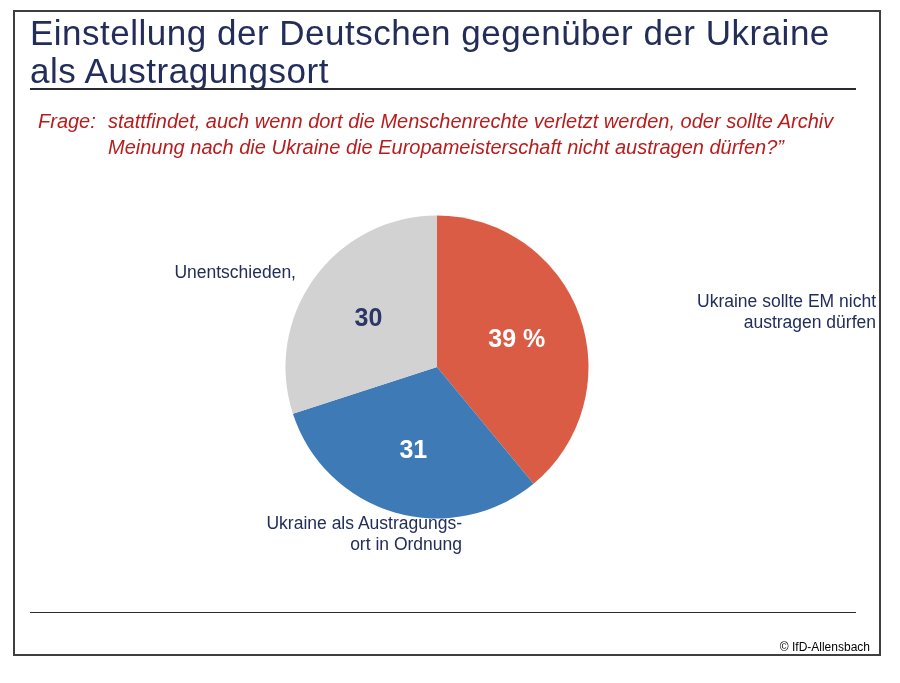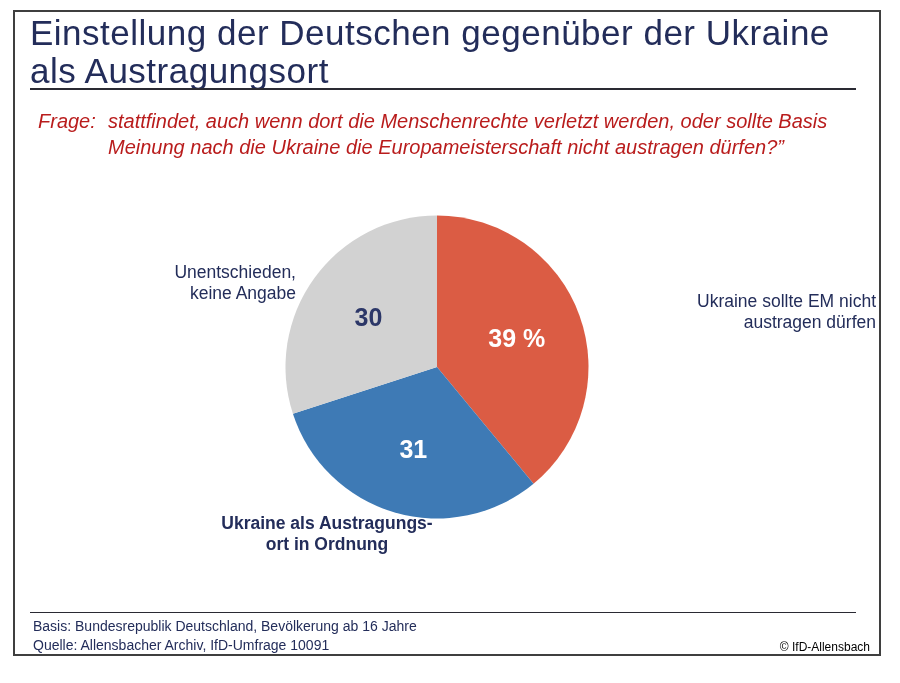--- a/index.html
+++ b/index.html
@@ -31,21 +31,21 @@
     text-anchor:middle;
   }
   .callout{font-size:17.5px;line-height:21px;color:#232d5a;}
   .callout-left{
     position:absolute;left:160px;top:262px;width:136px;text-align:right;font-weight:400;
   }
   .callout-right{
     position:absolute;left:606px;top:291px;width:270px;text-align:right;font-weight:normal;
   }
   .callout-bottom{
-    position:absolute;left:192px;top:513px;width:270px;text-align:center;font-weight:bold;
+    position:absolute;left:192px;top:513px;width:270px;text-align:right;font-weight:normal;
   }
   .footer-rule{
     position:absolute;left:30px;top:612px;width:826px;height:1px;background:#2a2a33;
   }
   .footer{
     position:absolute;left:33px;top:617px;width:600px;
     font-size:14px;line-height:19px;color:#232d5a;font-weight:400;
   }
   .copyright{
     position:absolute;right:30px;top:640px;font-size:12px;color:#000000;
@@ -59,50 +59,45 @@
 
   <div class="title">
     <div>Einstellung der Deutschen gegenüber der Ukraine</div>
     <div>als Austragungsort</div>
   </div>
   <div class="title-rule"></div>
 
   <div class="question">
     <span class="q-label">Frage:</span>
     <div class="q-lines">
-      <div class="q-line2">stattfindet, auch wenn dort die Menschenrechte verletzt werden, oder sollte Basis</div>
+      <div class="q-line2">stattfindet, auch wenn dort die Menschenrechte verletzt werden, oder sollte Archiv</div>
       <div class="q-line3">Meinung nach die Ukraine die Europameisterschaft nicht austragen dürfen?”</div>
     </div>
   </div>
 
   <div class="pie-wrap">
     <svg width="306" height="306" viewBox="0 0 306 306">
         <path d="M153,153 L153.00,1.50 A151.5,151.5 0 0 1 249.57,269.73 Z" fill="#db5c44"></path>
         <text x="232.8" y="133.3" fill="#ffffff" class="pie-val">39 %</text>
         <path d="M153,153 L249.57,269.73 A151.5,151.5 0 0 1 8.91,199.82 Z" fill="#3e7ab5"></path>
         <text x="129.3" y="243.5" fill="#ffffff" class="pie-val">31</text>
         <path d="M153,153 L8.91,199.82 A151.5,151.5 0 0 1 153.00,1.50 Z" fill="#d2d2d2"></path>
         <text x="84.4" y="112.1" fill="#2c3768" class="pie-val">30</text>
       </svg>
   </div>
 
   <div class="callout callout-left">
     <div>Unentschieden,</div>
-    <div>keine Angabe</div>
   </div>
 
   <div class="callout callout-right">
     <div>Ukraine sollte EM nicht</div>
     <div>austragen dürfen</div>
   </div>
 
   <div class="callout callout-bottom">
     <div>Ukraine als Austragungs-</div>
     <div>ort in Ordnung</div>
   </div>
 
   <div class="footer-rule"></div>
-  <div class="footer">
-    <div>Basis: Bundesrepublik Deutschland, Bevölkerung ab 16 Jahre</div>
-    <div>Quelle: Allensbacher Archiv, IfD-Umfrage 10091</div>
-  </div>
   <div class="copyright">© IfD-Allensbach</div>
 </div>
 
 </body></html>

